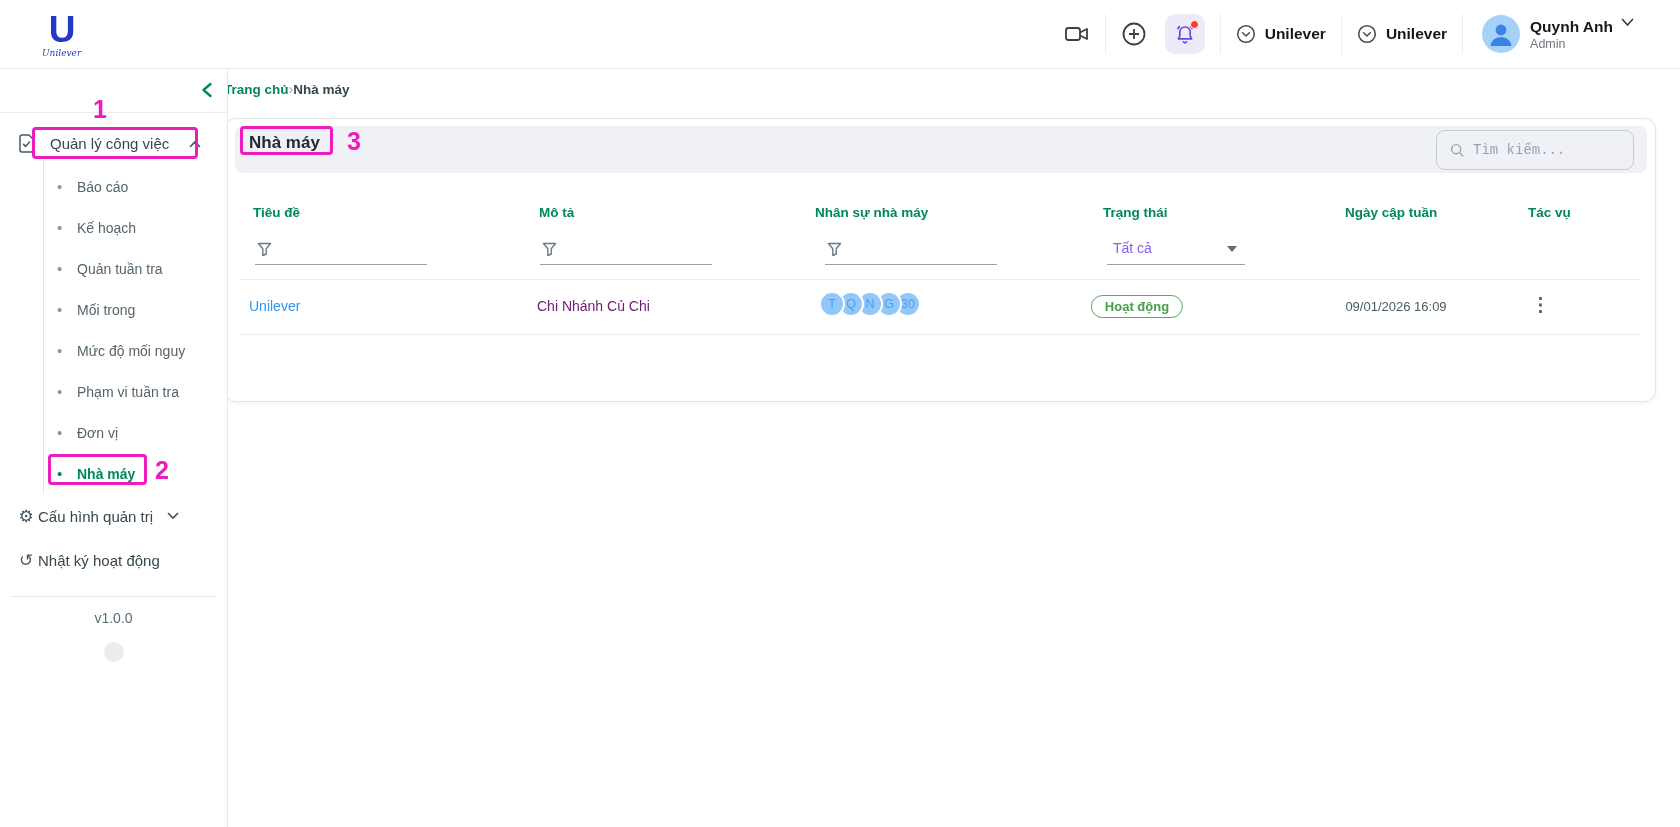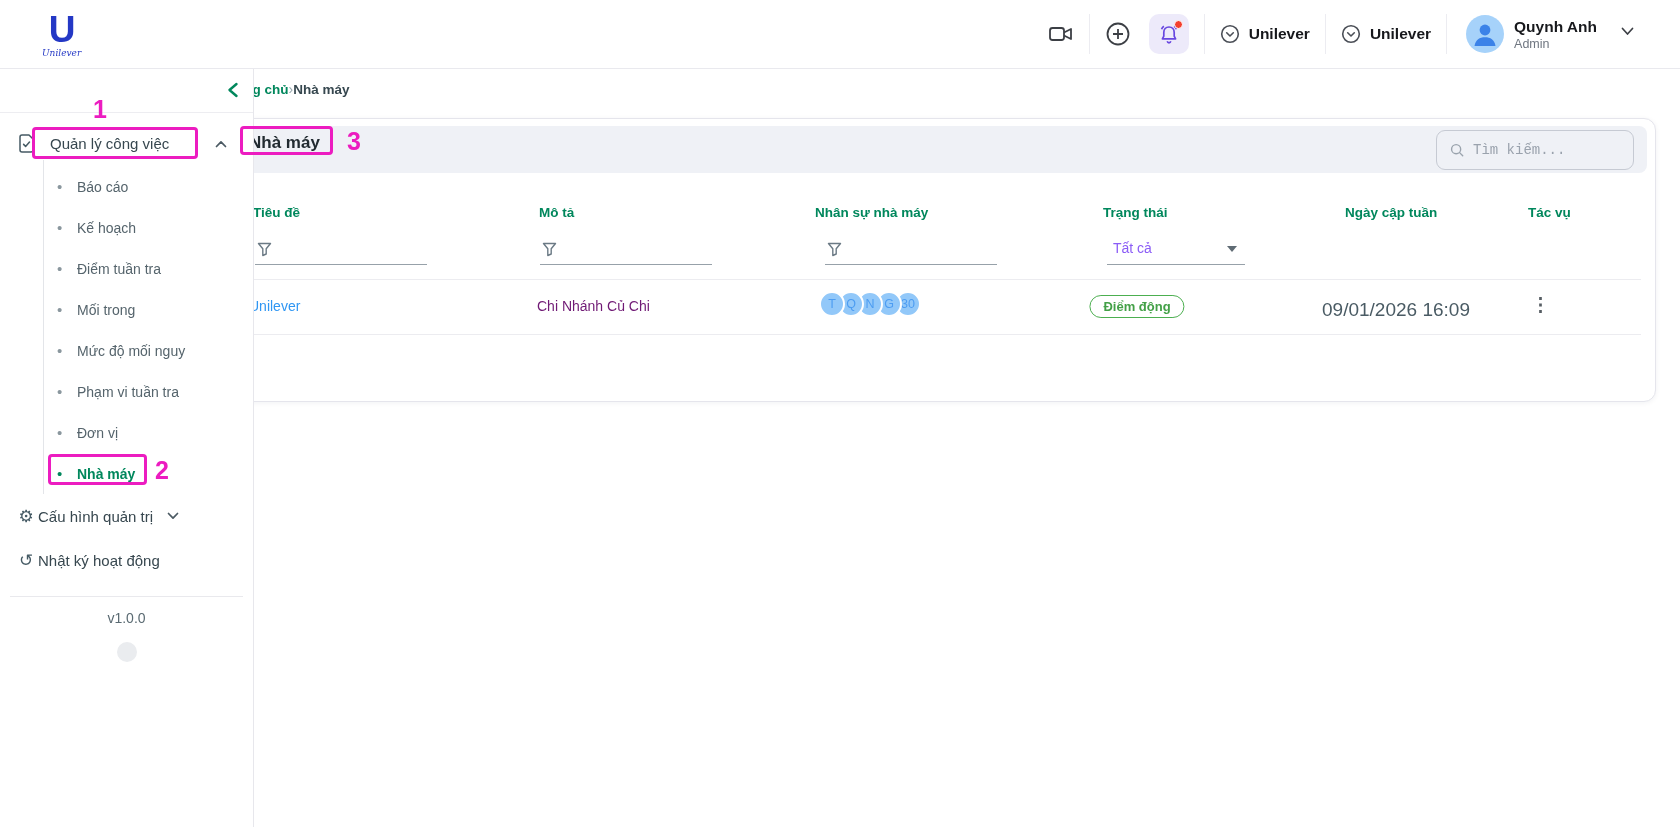--- a/index.html
+++ b/index.html
@@ -28,27 +28,27 @@
     margin-left:18px; cursor:pointer;
   }
   .bell-dot { position:absolute; top:6px; right:6px; width:9px; height:9px; border-radius:50%;
     background:#f43f2e; border:1.5px solid #fff; }
   .org { display:flex; align-items:center; gap:9px; cursor:pointer; }
   .org-label { font-size:15.5px; font-weight:bold; color:#17181c; }
   .user { display:flex; align-items:center; gap:10px; margin-left:4px; cursor:pointer; }
   .avatar { width:38px; height:38px; border-radius:50%; background:#a6d2fa;
     display:flex; align-items:center; justify-content:center; overflow:hidden; }
   .user-meta { display:flex; flex-direction:column; }
-  .user-name-row { display:flex; align-items:flex-end; gap:24px; }
+  .user-name-row { display:flex; align-items:flex-start; gap:8px; }
   .user-name { font-size:15.5px; font-weight:bold; color:#17181c; }
   .user-role { font-size:12.5px; color:#6f7680; margin-top:1px; }
 
   
   .sidebar {
-    position:absolute; left:0; top:69px; width:254px; height:758px;
+    position:absolute; left:0; top:69px; width:228px; height:758px;
     background:#fff; border-right:1px solid #e7e7ec; z-index:4;
   }
   .collapse-btn { position:absolute; top:13px; right:13px; cursor:pointer; }
   .side-top-div { position:absolute; top:43px; left:0; width:100%; height:1px; background:#ededf1; }
   .side-menu { position:absolute; top:58px; left:0; right:0; }
   .menu-parent { height:33px; display:flex; align-items:center; padding-left:16px; cursor:pointer; }
   .menu-parent .mi-icon { width:20px; display:flex; justify-content:center; }
   .menu-parent-label { font-size:15px; color:#37474f; margin-left:14px; }
   .submenu { margin-left:43px; border-left:1px solid #e3e5e9; padding-top:6px; }
   .sub-item { height:41px; display:flex; align-items:center; padding-left:13px; cursor:pointer; }
@@ -105,21 +105,21 @@
   .agroup-av {
     width:26px; height:26px; border-radius:50%; background:#92c8f9; border:2px solid #fff;
     color:#4d9df2; font-size:12.5px; display:flex; align-items:center; justify-content:center;
   }
   .agroup-av + .agroup-av { margin-left:-7px; }
   .status-badge {
     position:absolute; left:912px; top:176px; transform:translateX(-50%);
     border:1.5px solid #4caf50; border-radius:20px; padding:3px 13px;
     font-size:13px; font-weight:bold; color:#43a047; white-space:nowrap;
   }
-  .cell-date { position:absolute; left:1171px; top:180px; transform:translateX(-50%); font-size:19px; color:#4a5b64; white-space:nowrap; }
+  .cell-date { position:absolute; left:1171px; top:180px; transform:translateX(-50%); font-size:13px; color:#4a5b64; white-space:nowrap; }
   .kebab { position:absolute; left:1300px; top:174px; font-size:19px; font-weight:bold; color:#565d63; cursor:pointer; padding:0 6px; }
 
   .pagination { position:absolute; right:22px; top:220px; height:26px; display:flex; align-items:center; }
   .pg-label { font-size:13.5px; color:#5c6b74; }
   .pg-size { display:flex; align-items:center; margin-left:14px; cursor:pointer; }
   .pg-size-val { font-size:13.5px; color:#38434a; }
   .pg-size .caret2 { width:0; height:0; border-left:5px solid transparent; border-right:5px solid transparent;
     border-top:6px solid #6a767e; margin-left:7px; }
   .pg-range { font-size:13.5px; color:#5c6b74; margin-left:38px; }
   .pg-btn { margin-left:32px; cursor:default; }
@@ -226,21 +226,21 @@
       <div class="sub-item">
         <span class="sub-bullet">•</span>
         <span class="sub-label">Báo cáo</span>
       </div>
       <div class="sub-item">
         <span class="sub-bullet">•</span>
         <span class="sub-label">Kế hoạch</span>
       </div>
       <div class="sub-item">
         <span class="sub-bullet">•</span>
-        <span class="sub-label">Điểm tuần tra</span>
+        <span class="sub-label">Quản tuần tra</span>
       </div>
       <div class="sub-item">
         <span class="sub-bullet">•</span>
         <span class="sub-label">Mối trong</span>
       </div>
       <div class="sub-item">
         <span class="sub-bullet">•</span>
         <span class="sub-label">Mức độ mối nguy</span>
       </div>
       <div class="sub-item">
@@ -334,21 +334,21 @@
     <span class="cell-desc">Chi Nhánh Củ Chi</span>
 
     <div class="avatar-group">
       <span class="agroup-av" style="z-index:5">T</span>
       <span class="agroup-av" style="z-index:4">Q</span>
       <span class="agroup-av" style="z-index:3">N</span>
       <span class="agroup-av" style="z-index:2">G</span>
       <span class="agroup-av" style="z-index:1">30</span>
     </div>
 
-    <span class="status-badge">Điểm động</span>
+    <span class="status-badge">Hoạt động</span>
     <span class="cell-date">09/01/2026 16:09</span>
     <span class="kebab">⋮</span>
 
     <div class="row-div" style="top:215px"></div>
 
   </div>
 </div>
 
 <div class="ann ann-box" style="left:32px; top:127px; width:166px; height:32px"></div>
 <div class="ann ann-num" style="left:93px; top:97px">1</div>

